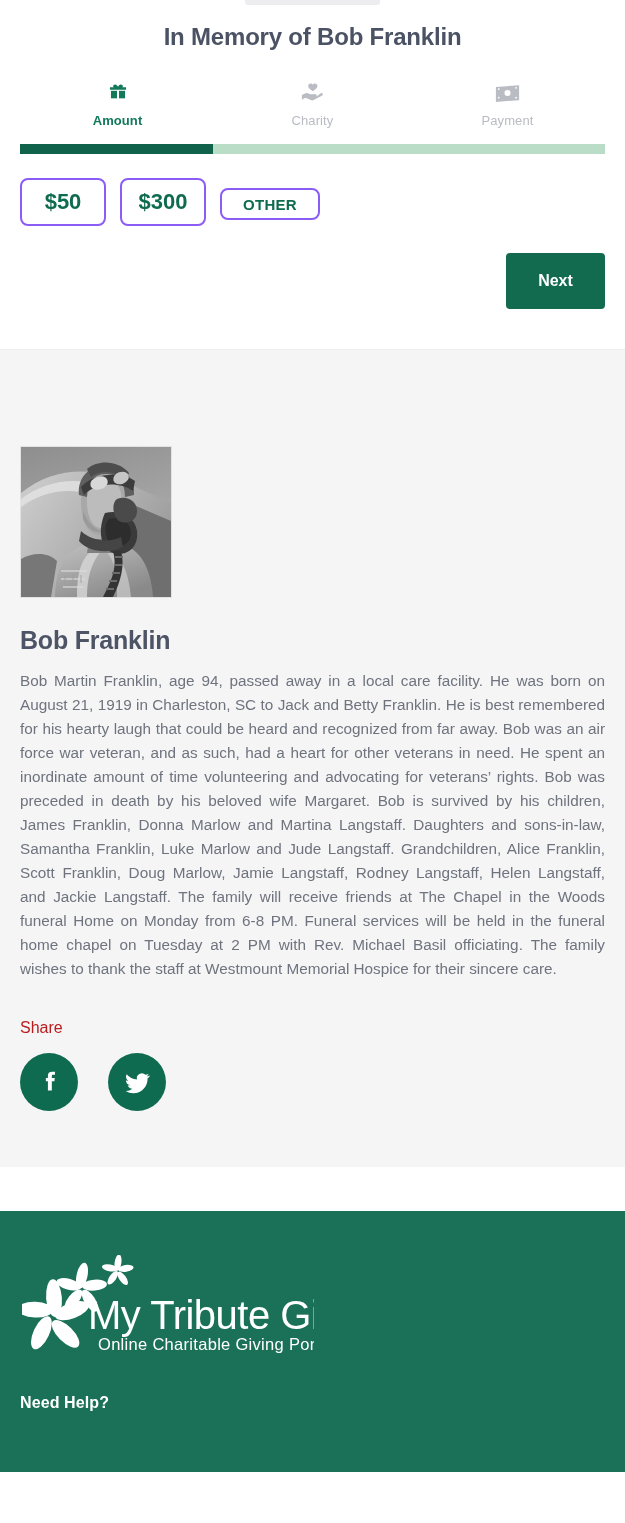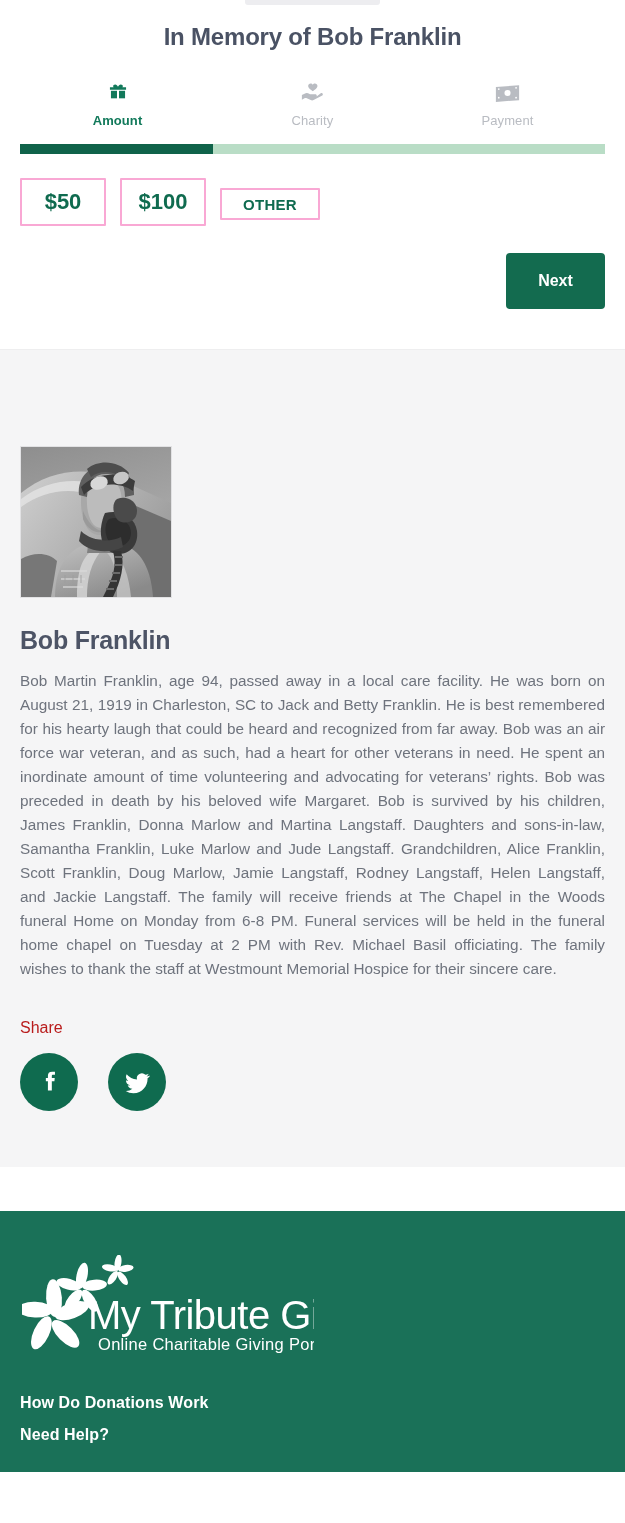--- a/index.html
+++ b/index.html
@@ -100,22 +100,22 @@
   .amount-row {
     display: flex;
     align-items: flex-start;
     gap: 14px;
     padding: 24px 0 0 0;
     margin-left: 0;
   }
   .amt-btn {
     position: relative;
     background: #ffffff;
-    border: 2px solid #f9a8d4;
-    border-radius: 1px;
+    border: 2px solid #8b5cf6;
+    border-radius: 8px;
     color: #0f6b4f;
     font-weight: bold;
     cursor: pointer;
     font-family: inherit;
     line-height: 1;
     display: flex;
     align-items: center;
     justify-content: center;
   }
   .amt-preset {
@@ -305,21 +305,21 @@
       </div>
 
     </div>
 
     <div class="progress-track" style="background: rgb(185, 221, 198);">
       <div class="progress-fill" style="width: 33%; background: rgb(16, 99, 74);"></div>
     </div>
 
     <div class="amount-row">
       <button class="amt-btn amt-preset">$50</button>
-      <button class="amt-btn amt-preset">$100</button>
+      <button class="amt-btn amt-preset">$300</button>
       <button class="amt-btn amt-other">OTHER</button>
     </div>
 
     <div class="next-row">
       <button class="next-btn" style="background: rgb(19, 107, 79);">Next</button>
     </div>
 
     <div class="panel-spacer"></div>
   </div>
 
@@ -440,18 +440,17 @@
             <ellipse cx="11" cy="16" rx="7.5" ry="17" transform="rotate(135 11 16)"></ellipse>
             <ellipse cx="-12" cy="15" rx="7.5" ry="17" transform="rotate(205 -12 15)"></ellipse>
             <ellipse cx="-18" cy="-7" rx="7.5" ry="17" transform="rotate(272 -18 -7)"></ellipse>
           </g>
         </g>
         <text x="66" y="74" font-family="'Liberation Sans', sans-serif" font-size="40" fill="#ffffff" letter-spacing="-0.5">My Tribute Gift</text>
         <text x="76" y="95" font-family="'Liberation Sans', sans-serif" font-size="16.5" fill="#ffffff" letter-spacing="0.3">Online Charitable Giving Portal</text>
       </svg>
     </div>
 
-    <a class="footer-link" href="#">How Do Donations Work</a>
     <a class="footer-link" href="#">Need Help?</a>
 
   </div>
 
 </div>
 
 </body></html>

